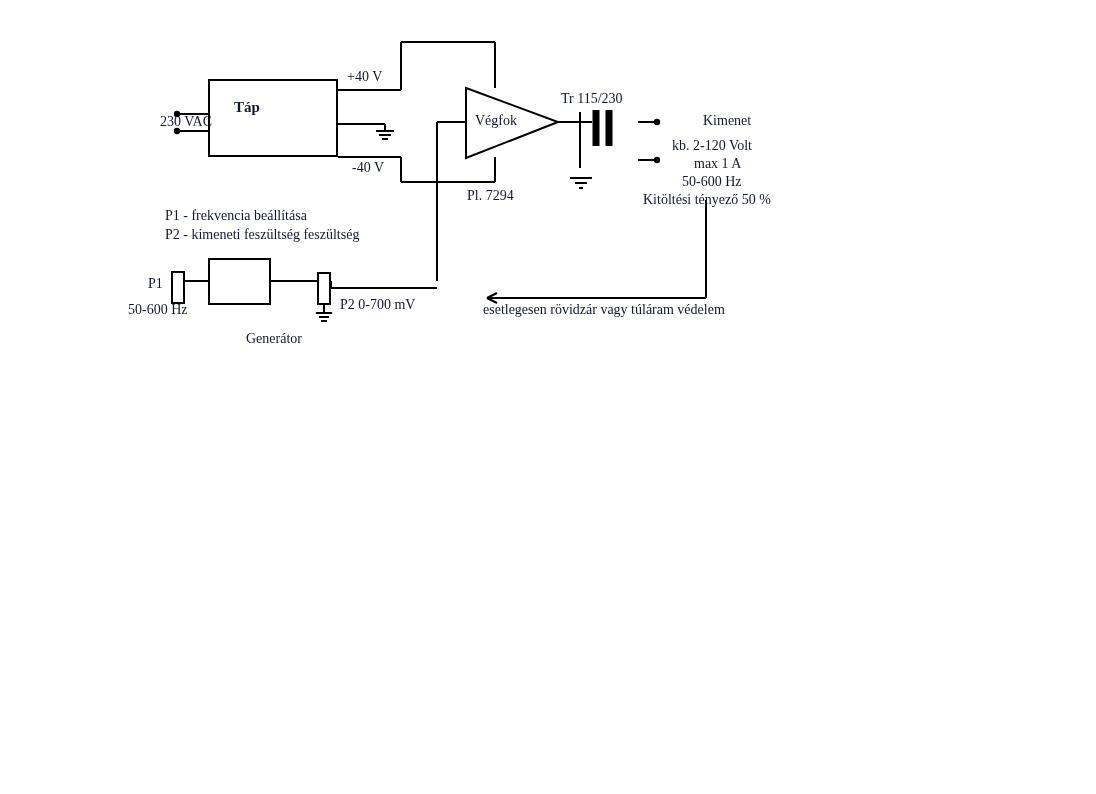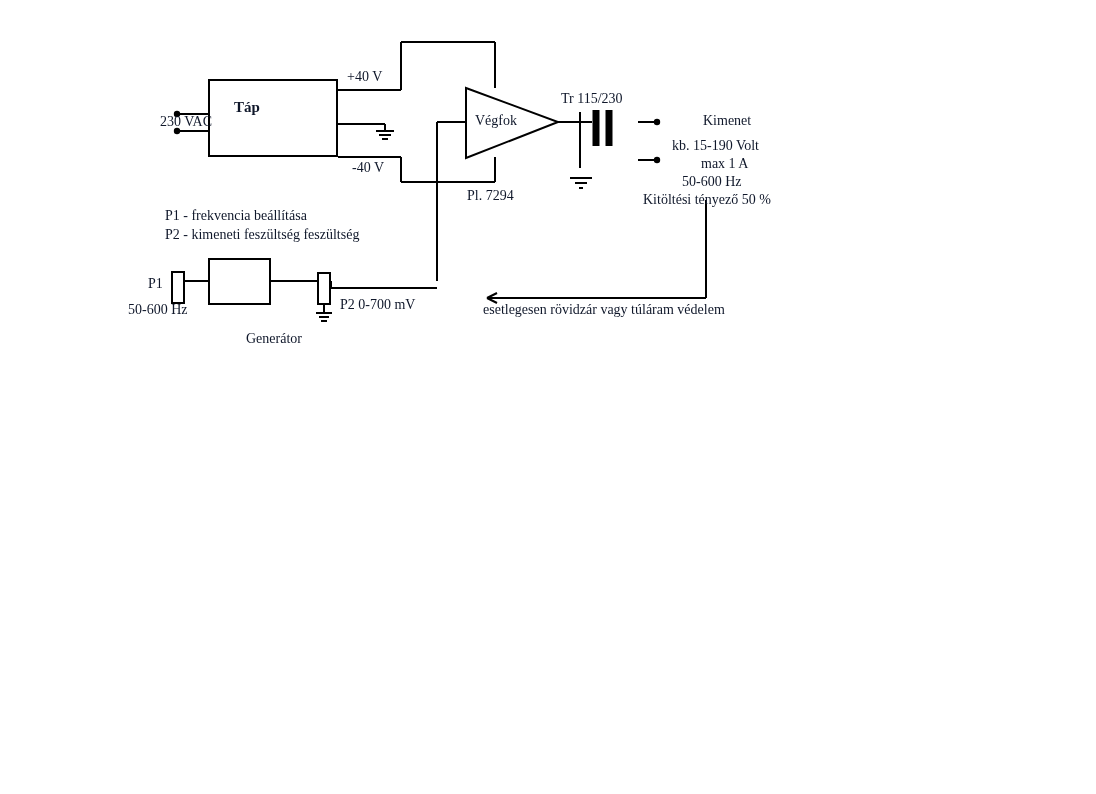--- a/index.html
+++ b/index.html
@@ -136,23 +136,23 @@
   <div class="lbl" style="left:347px; top:70px;">+40 V</div>
 
   <div class="lbl" style="left:352px; top:161px;">-40 V</div>
 
   <div class="lbl" style="left:467px; top:189px;">Pl. 7294</div>
 
   <div class="lbl" style="left:561px; top:92px;">Tr   115/230</div>
 
   <div class="lbl" style="left:687px; top:114px;margin-left:16px;">Kimenet</div>
 
-  <div class="lbl" style="left:672px; top:139px;">kb. 15-190 Volt</div>
+  <div class="lbl" style="left:672px; top:139px;">kb. 2-120 Volt</div>
 
-  <div class="lbl" style="left:694px; top:157px;margin-left:7px;">max 1 A</div>
+  <div class="lbl" style="left:694px; top:157px;">max 1 A</div>
 
   <div class="lbl" style="left:682px; top:175px;">50-600 Hz</div>
 
   <div class="lbl" style="left:643px; top:193px;">Kitöltési tényező 50 %</div>
 
   <div class="lbl" style="left:165px; top:209px;">P1 - frekvencia beállítása</div>
 
   <div class="lbl" style="left:165px; top:228px;">P2 - kimeneti feszültség feszültség</div>
 
   <div class="lbl" style="left:148px; top:277px;">P1</div>

